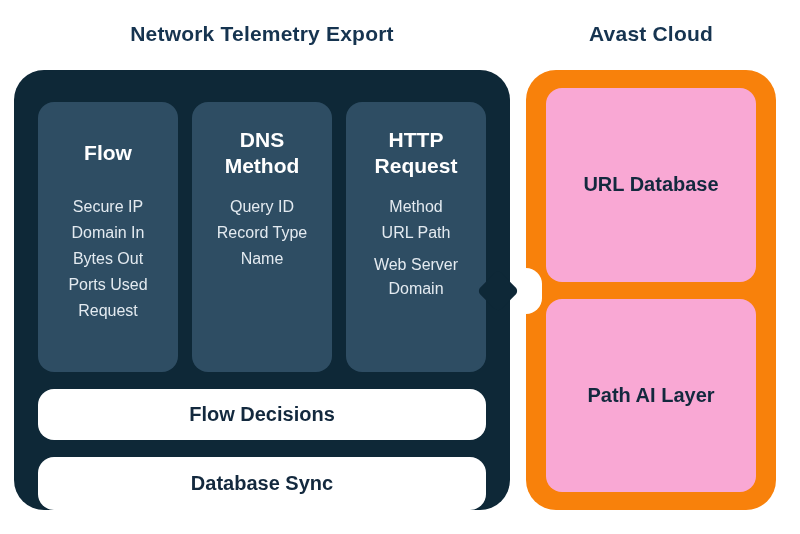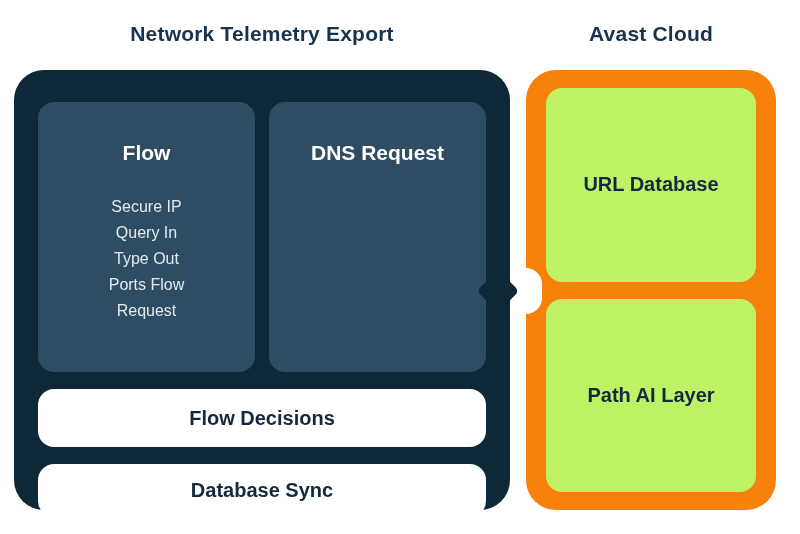--- a/index.html
+++ b/index.html
@@ -28,41 +28,41 @@
   .col-heading {
     height:58px; display:flex; align-items:center; justify-content:center;
     color:#ffffff; font-weight:bold; font-size:21px; line-height:1.25;
     padding:0 18px;
   }
   .col-items { margin-top:12px; color:#E3EAF0; font-size:16px; }
   .col-item  { line-height:26px; }
   .col-item.gap-above { margin-top:7px; line-height:24px; padding:0 12px; }
 
   .bar {
-    margin-top:17px; height:58px; background:#ffffff; border-radius:16px;
+    margin-top:17px; height:51px; background:#ffffff; border-radius:16px;
     display:flex; align-items:center; justify-content:center;
     font-weight:bold; font-size:20px; color:#13293E;
   }
   .bar.bar-last { height:53px; }
 
   
   .arrow {
     position:absolute; right:-3px; top:206px; width:30px; height:30px;
     background:#0E2837; border-radius:5px; transform:rotate(45deg);
   }
 
   
   .panel-right {
     position:absolute; left:526px; top:70px; width:250px; height:440px;
     background:#F8810B; border-radius:30px;
     padding:18px 20px; box-sizing:border-box;
     display:flex; flex-direction:column; gap:17px;
   }
   .cloud-box {
-    flex:1; background:#bef264; border-radius:16px;
+    flex:1; background:#f9a8d4; border-radius:16px;
     display:flex; align-items:center; justify-content:center;
     font-weight:bold; font-size:20px; color:#13293E; text-align:center;
   }
   
   .notch {
     position:absolute; left:0; top:198px; width:16px; height:46px;
     background:#ffffff; border-radius:0 23px 23px 0;
   }
 </style>
 </head>
@@ -73,31 +73,44 @@
   <div class="title title-right">Avast Cloud</div>
   <div class="title title-left">Network Telemetry Export</div>
 
   <div class="panel-left">
     <div class="columns">
 
       <div class="col">
         <div class="col-heading">Flow</div>
         <div class="col-items">
           <div class="col-item">Secure IP</div>
-          <div class="col-item">Query In</div>
-          <div class="col-item">Type Out</div>
-          <div class="col-item">Ports Flow</div>
+          <div class="col-item">Domain In</div>
+          <div class="col-item">Bytes Out</div>
+          <div class="col-item">Ports Used</div>
           <div class="col-item">Request</div>
         </div>
       </div>
 
       <div class="col">
-        <div class="col-heading">DNS Request</div>
+        <div class="col-heading">DNS Method</div>
+        <div class="col-items">
+          <div class="col-item">Query ID</div>
+          <div class="col-item">Record Type</div>
+          <div class="col-item">Name</div>
+        </div>
       </div>
 
+      <div class="col">
+        <div class="col-heading">HTTP Request</div>
+        <div class="col-items">
+          <div class="col-item">Method</div>
+          <div class="col-item">URL Path</div>
+          <div class="col-item gap-above">Web Server Domain</div>
+        </div>
+      </div>
 
     </div>
 
     <div class="bar">Flow Decisions</div>
     <div class="bar bar-last">Database Sync</div>
 
     <div class="arrow"></div>
   </div>
 
   <div class="panel-right">

